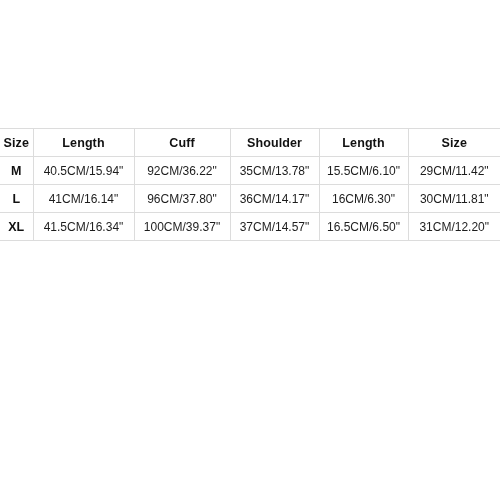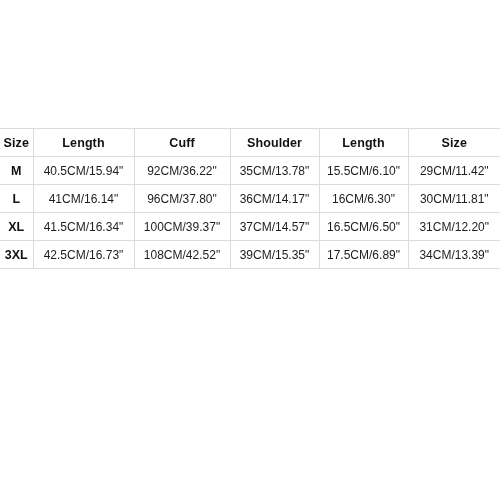--- a/index.html
+++ b/index.html
@@ -123,23 +123,15 @@
         <td>30CM/11.81"</td>
       </tr>
       <tr>
         <td class="size-cell">XL</td>
         <td>41.5CM/16.34"</td>
         <td>100CM/39.37"</td>
         <td>37CM/14.57"</td>
         <td>16.5CM/6.50"</td>
         <td>31CM/12.20"</td>
       </tr>
-      <tr>
-        <td class="size-cell">3XL</td>
-        <td>42.5CM/16.73"</td>
-        <td>108CM/42.52"</td>
-        <td>39CM/15.35"</td>
-        <td>17.5CM/6.89"</td>
-        <td>34CM/13.39"</td>
-      </tr>
     </tbody>
   </table>
 </div>
 
 </body></html>

